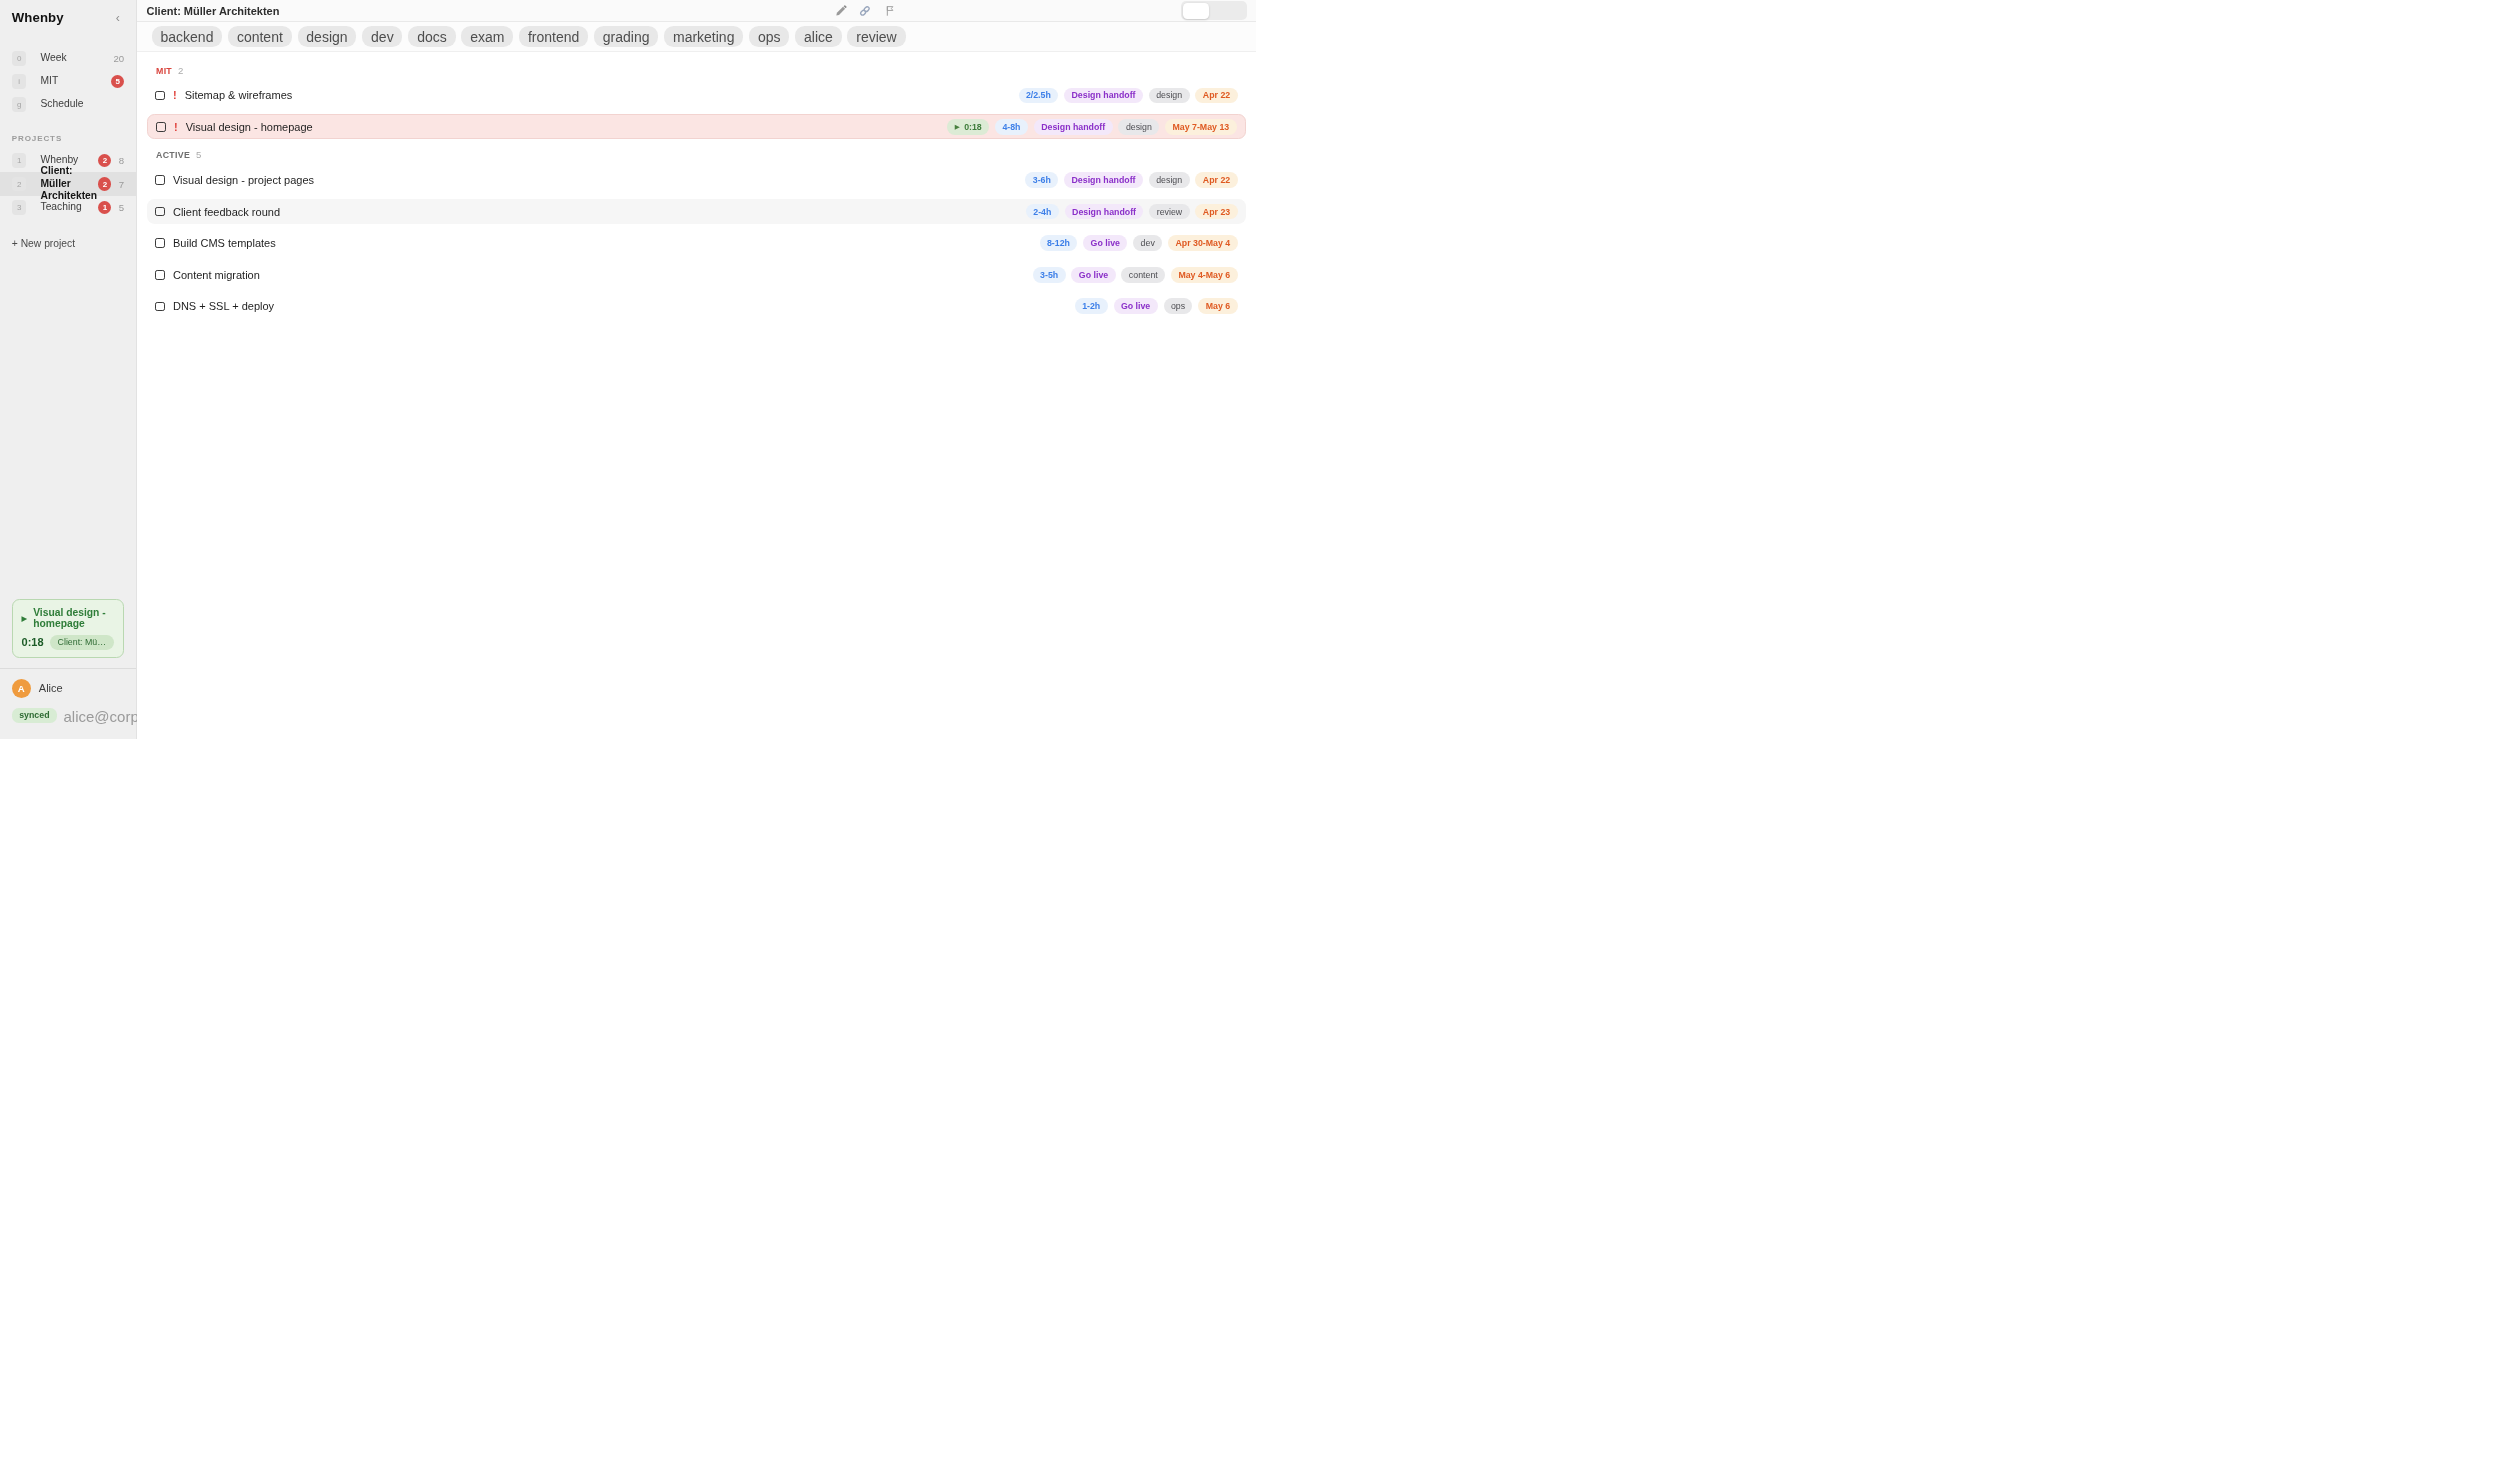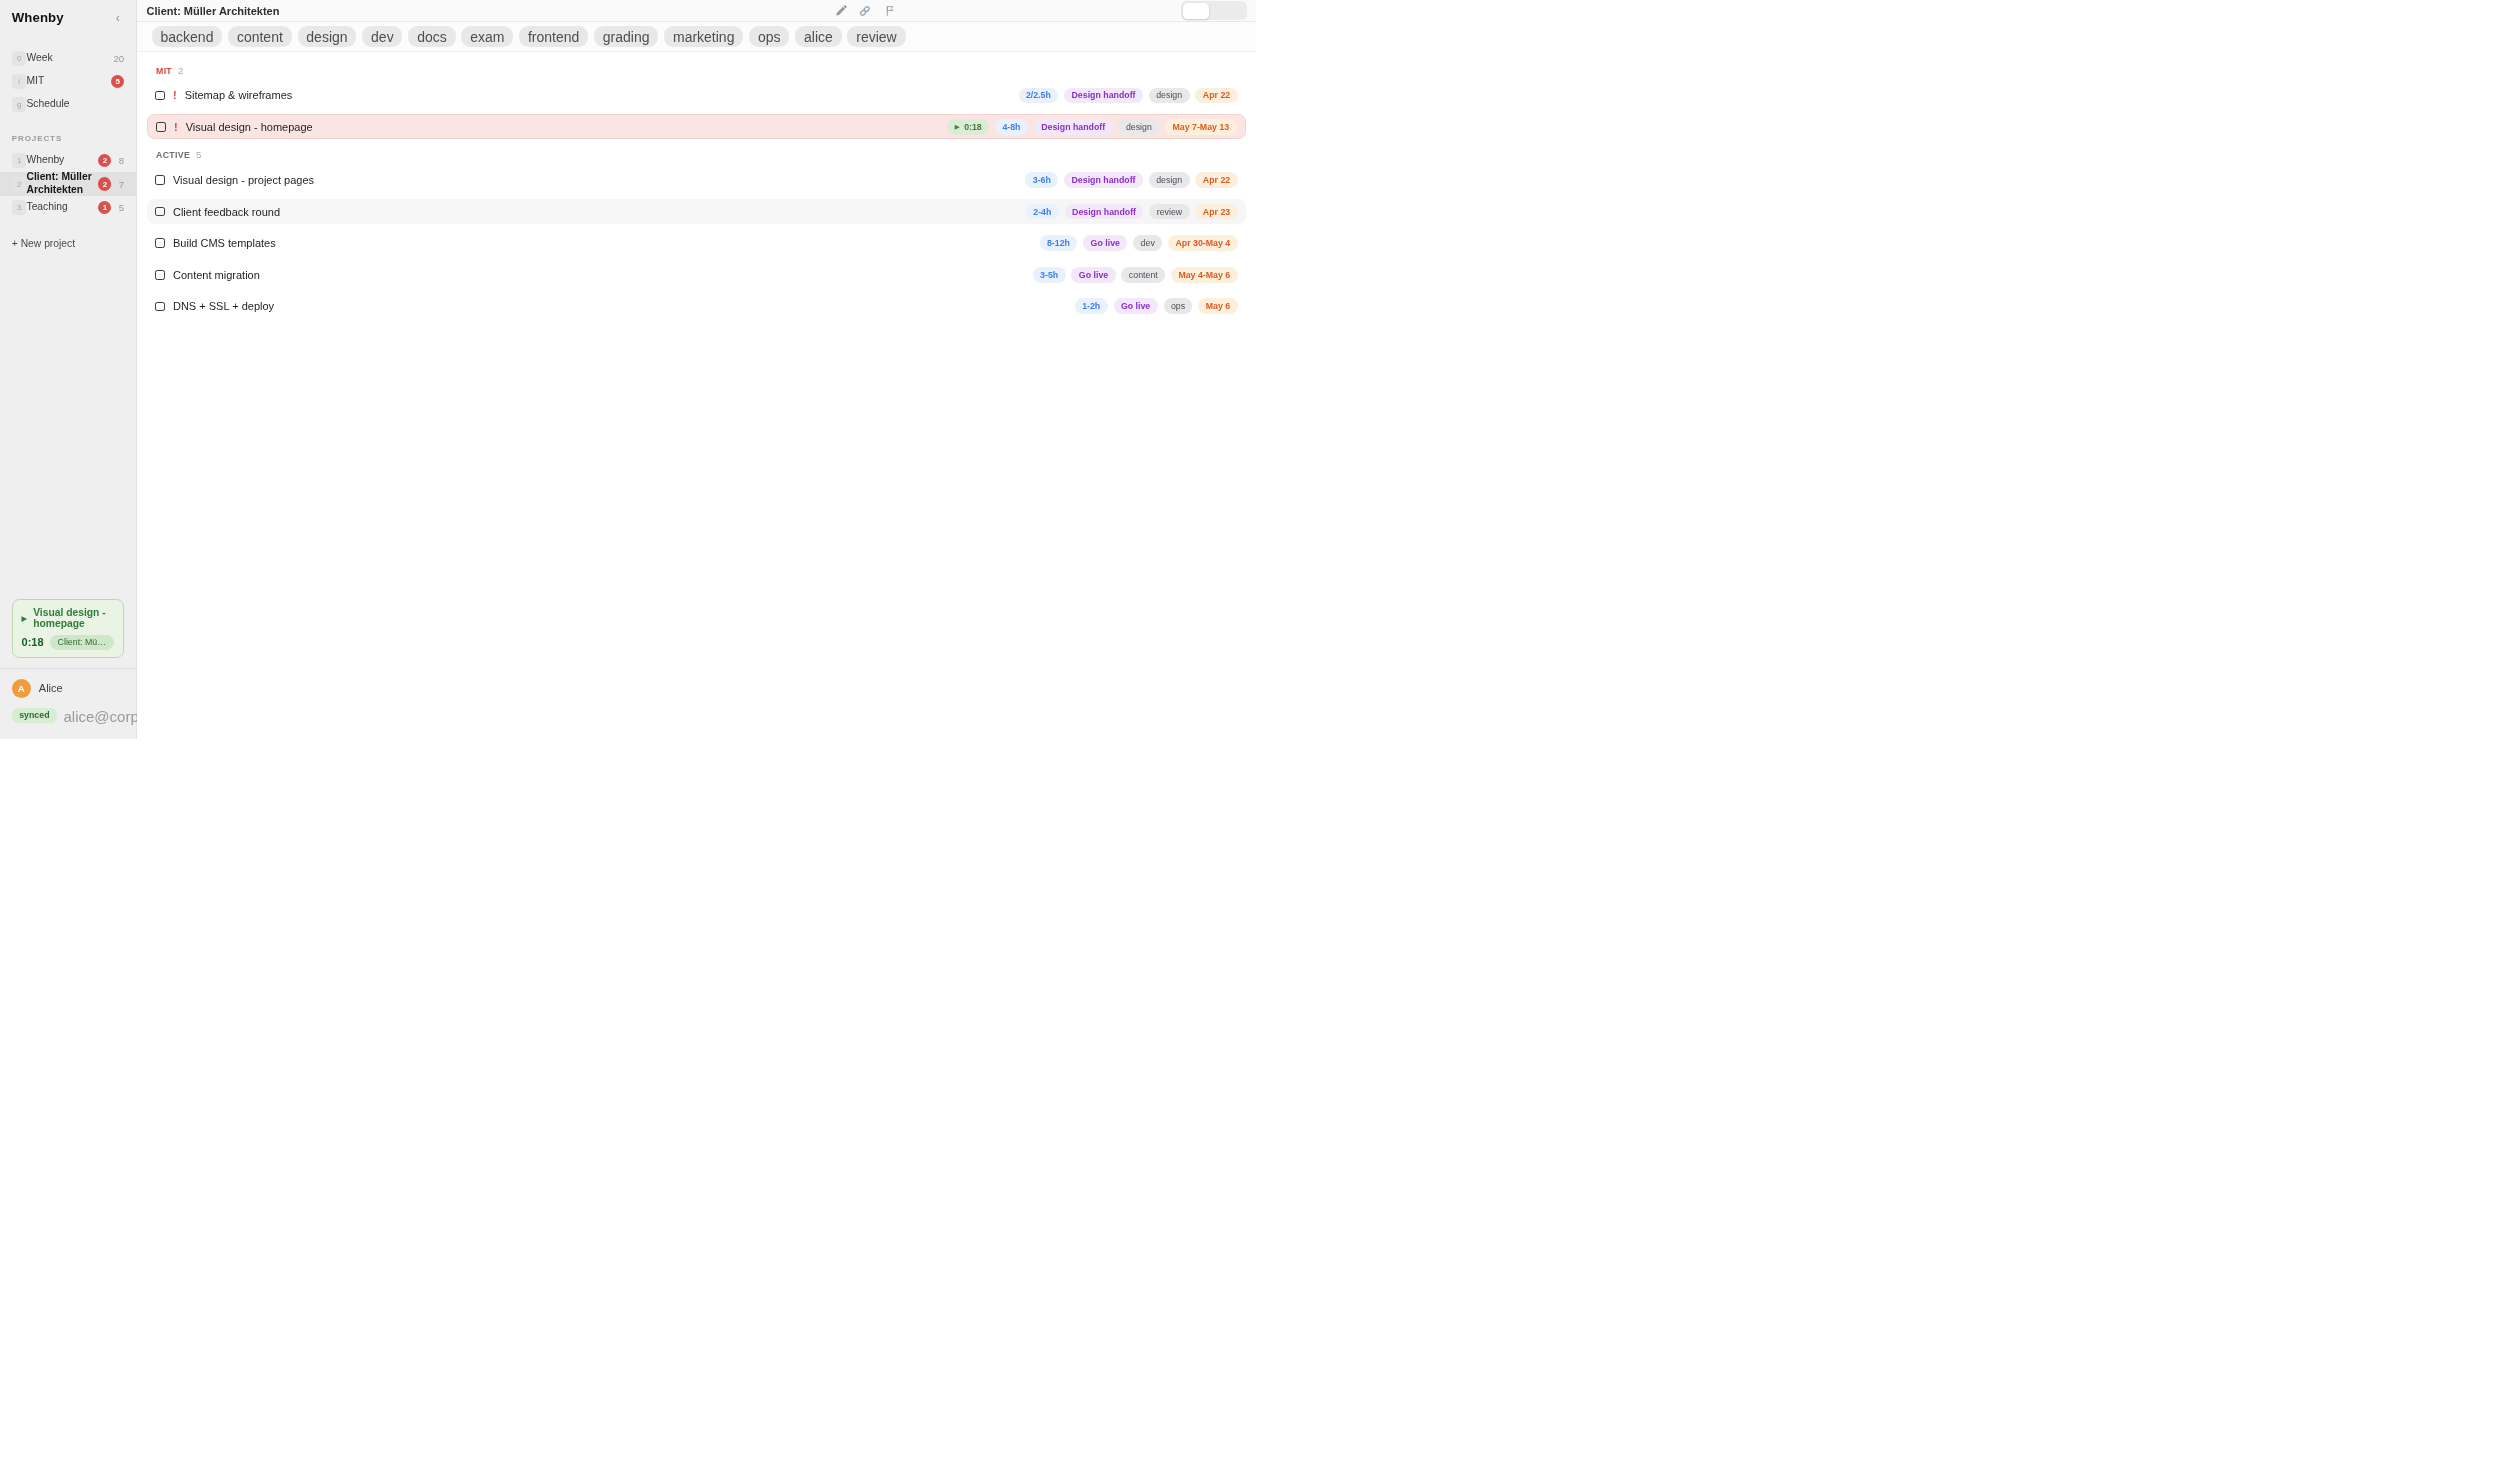--- a/index.html
+++ b/index.html
@@ -10,21 +10,21 @@
   
   .sidebar { width:137px; height:100%; background:#efefef; border-right:0.7px solid #e2e2e2;
              display:flex; flex-direction:column; padding:10.3px 11.8px 8.8px 11.8px; flex-shrink:0; }
   .sb-header { display:flex; align-items:center; justify-content:space-between; }
   .sb-title { font-size:13.2px; font-weight:700; color:#111; letter-spacing:0.1px; }
   .sb-collapse { color:#8d8d8d; font-size:12.5px; cursor:pointer; padding:0 4.4px; }
   .nav { margin-top:22px; }
   .sb-item { display:flex; align-items:center; height:23px; cursor:pointer; }
   .kbd { width:14.7px; height:14.7px; border-radius:3.7px; background:#e4e4e4; color:#a6a6a6;
          font-size:8px; display:flex; align-items:center; justify-content:center; flex-shrink:0; }
-  .sb-label { margin-left:0; font-size:10.3px; color:#3c3c3c; line-height:1.25; }
+  .sb-label { margin-left:14px; font-size:10.3px; color:#3c3c3c; line-height:1.25; }
   .sb-right { margin-left:auto; display:flex; align-items:center; gap:7.4px; }
   .count { font-size:9.6px; color:#9a9a9a; }
   .badge { min-width:13.2px; height:13.2px; padding:0 3.7px; border-radius:6.6px; background:#d9504c; color:#fff;
            font-size:8px; font-weight:700; display:flex; align-items:center; justify-content:center; }
   .sec-label { margin:17.6px 0 5.9px 0; font-size:8px; font-weight:700; letter-spacing:0.9px; color:#9b9b9b; }
   .proj-item { padding:4.4px 0; min-height:23.5px; }
   .proj-item .sb-label { max-width:81px; }
   .proj-item.selected { background:#e1e1e1; margin:0 -11.8px; padding:5.9px 11.8px; }
   .proj-item.selected .sb-label { font-weight:600; color:#161616; }
   .new-project { margin-top:19px; font-size:10.3px; color:#4a4a4a; cursor:pointer; }

